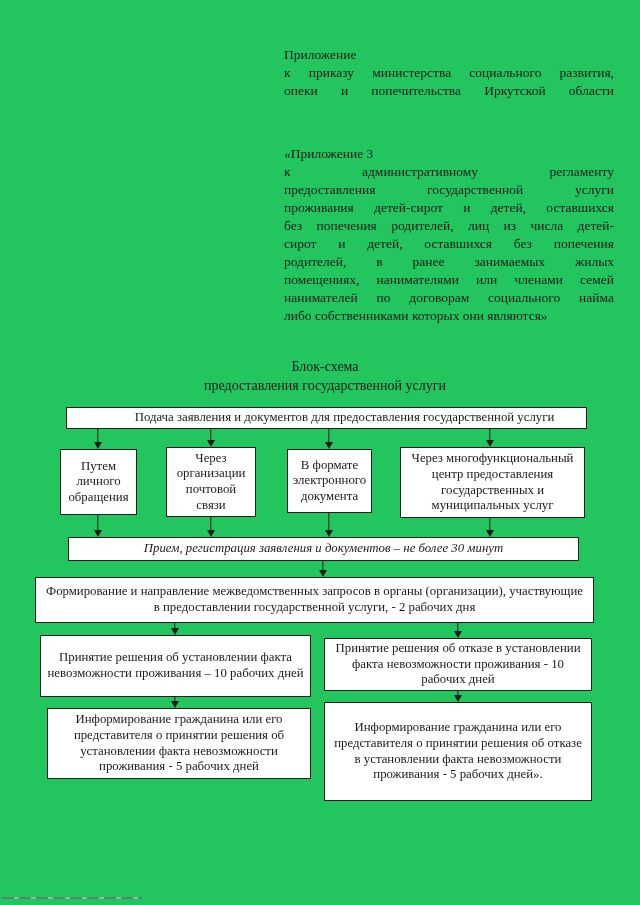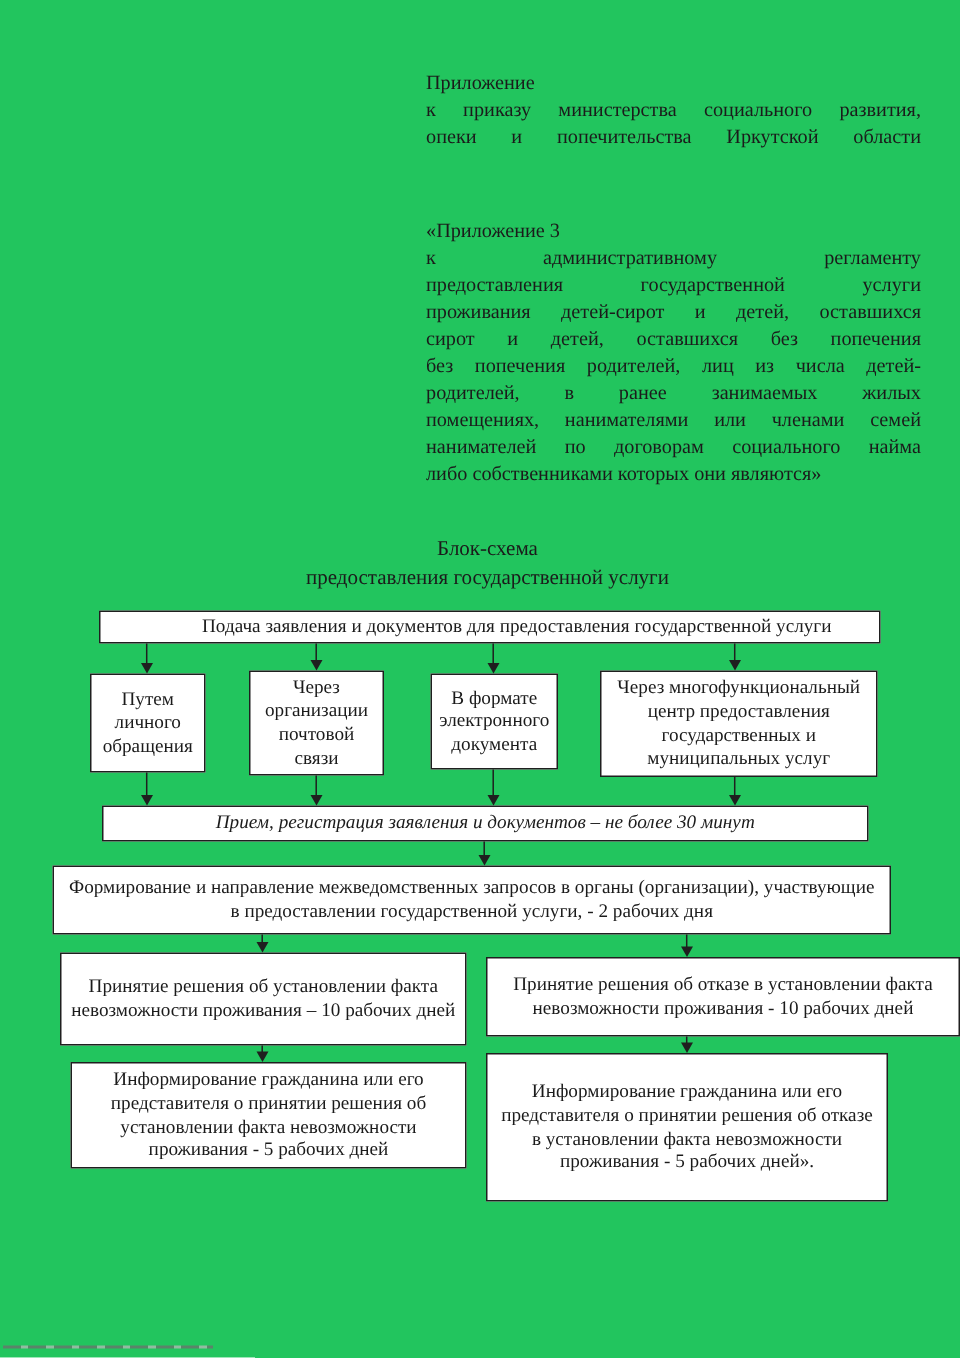--- a/index.html
+++ b/index.html
@@ -52,22 +52,22 @@
     <div>Приложение</div>
     <div class="jl">к приказу министерства социального развития,</div>
     <div class="jl">опеки и попечительства Иркутской области</div>
   </div>
 
   <div class="txtblock" style="left:284px; top:145px; width:330px; line-height:18px;">
     <div>«Приложение 3</div>
     <div class="jl">к административному регламенту</div>
     <div class="jl">предоставления государственной услуги</div>
     <div class="jl">проживания детей-сирот и детей, оставшихся</div>
+    <div class="jl">без попечения родителей, лиц из числа детей-</div>
     <div class="jl">сирот и детей, оставшихся без попечения</div>
-    <div class="jl">без попечения родителей, лиц из числа детей-</div>
     <div class="jl">родителей, в ранее занимаемых жилых</div>
     <div class="jl">помещениях, нанимателями или членами семей</div>
     <div class="jl">нанимателей по договорам социального найма</div>
     <div>либо собственниками которых они являются»</div>
   </div>
 
   <div class="chart-title">
     <div>Блок-схема</div>
     <div>предоставления государственной услуги</div>
   </div>
@@ -77,21 +77,21 @@
   <div class="fbox" style="left:60px; top:449px; width:77px; height:66px;">Путем личного обращения</div>
   <div class="fbox" style="left:166px; top:447px; width:90px; height:70px;">Через организации почтовой связи</div>
   <div class="fbox" style="left:287px; top:449px; width:85px; height:64px;">В формате электронного документа</div>
   <div class="fbox" style="left:400px; top:447px; width:185px; height:71px;">Через многофункциональный центр предоставления государственных и муниципальных услуг</div>
 
   <div class="fbox" style="left:68px; top:537px; width:511px; height:24px;font-style:italic;">Прием, регистрация заявления и документов – не более 30 минут</div>
 
   <div class="fbox" style="left:35px; top:577px; width:559px; height:46px;">Формирование и направление межведомственных запросов в органы (организации), участвующие в предоставлении государственной услуги, - 2 рабочих дня</div>
 
   <div class="fbox" style="left:40px; top:635px; width:271px; height:62px;">Принятие решения об установлении факта невозможности проживания – 10 рабочих дней</div>
-  <div class="fbox" style="left:324px; top:638px; width:316px; height:53px;">Принятие решения об отказе в установлении факта невозможности проживания - 10 рабочих дней</div>
+  <div class="fbox" style="left:324px; top:638px; width:268px; height:53px;">Принятие решения об отказе в установлении факта невозможности проживания - 10 рабочих дней</div>
 
   <div class="fbox" style="left:47px; top:708px; width:264px; height:71px;">Информирование гражданина или его представителя о принятии решения об установлении факта невозможности проживания - 5 рабочих дней</div>
   <div class="fbox" style="left:324px; top:702px; width:268px; height:99px;">Информирование гражданина или его представителя о принятии решения об отказе в установлении факта невозможности проживания - 5 рабочих дней».</div>
 
   <div class="arrow" style="left:92.5px; top:429px; height:20px;"></div>
   <div class="arrow" style="left:205.5px; top:429px; height:18px;"></div>
   <div class="arrow" style="left:323.5px; top:429px; height:20px;"></div>
   <div class="arrow" style="left:484.5px; top:429px; height:18px;"></div>
 
   <div class="arrow" style="left:92.5px; top:515px; height:22px;"></div>

